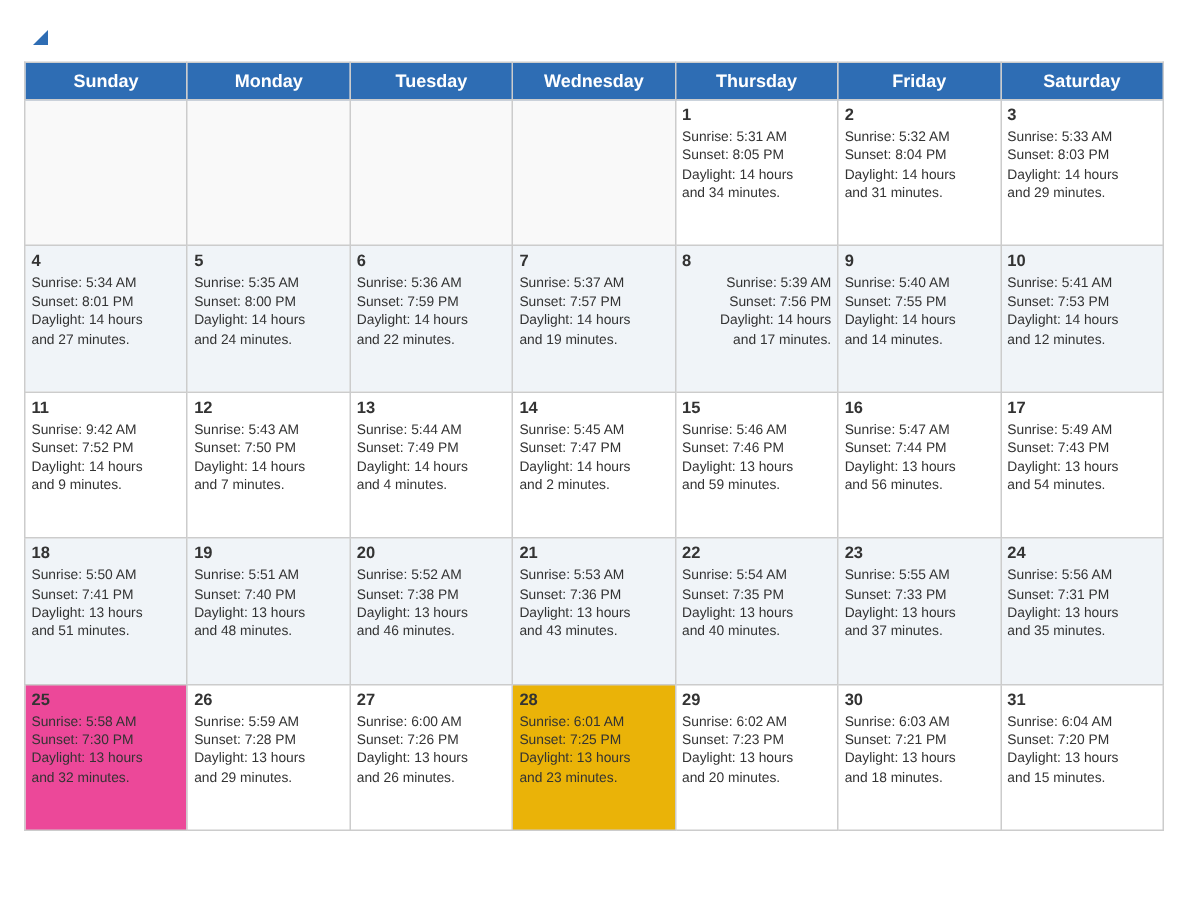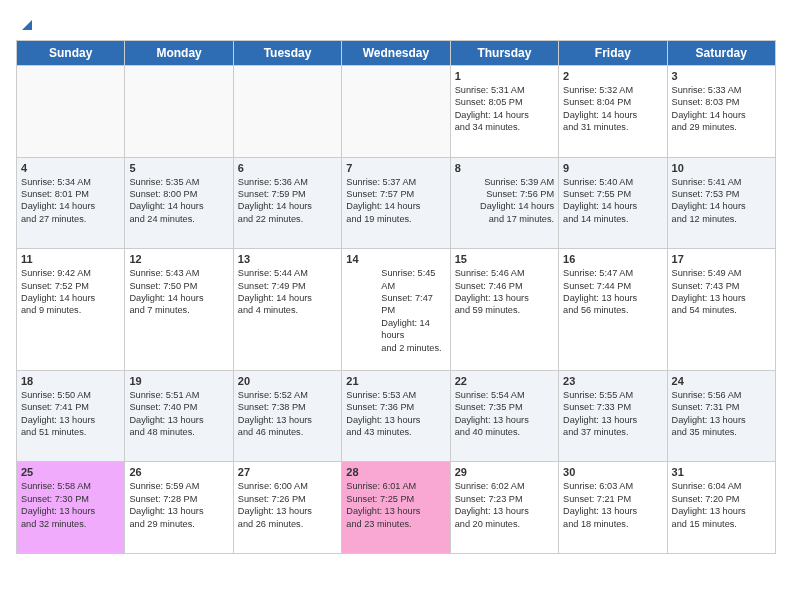--- a/index.html
+++ b/index.html
@@ -217,21 +217,21 @@
           </td>
           <td style="background: rgb(255, 255, 255);">
             <span class="day-number">13</span>
             <div class="cell-content" style="white-space: pre-line;">Sunrise: 5:44 AM
 Sunset: 7:49 PM
 Daylight: 14 hours
 and 4 minutes.</div>
           </td>
           <td style="background: rgb(255, 255, 255);">
             <span class="day-number">14</span>
-            <div class="cell-content" style="white-space: pre-line; margin-left: 35px;">Sunrise: 5:45 AM
+            <div class="cell-content" style="white-space: pre-line;">Sunrise: 5:45 AM
 Sunset: 7:47 PM
 Daylight: 14 hours
 and 2 minutes.</div>
           </td>
           <td style="background: rgb(255, 255, 255);">
             <span class="day-number">15</span>
             <div class="cell-content" style="white-space: pre-line;">Sunrise: 5:46 AM
 Sunset: 7:46 PM
 Daylight: 13 hours
 and 59 minutes.</div>
@@ -296,42 +296,42 @@
           </td>
           <td style="background: rgb(240, 244, 248);">
             <span class="day-number">24</span>
             <div class="cell-content" style="white-space: pre-line;">Sunrise: 5:56 AM
 Sunset: 7:31 PM
 Daylight: 13 hours
 and 35 minutes.</div>
           </td>
         </tr>
         <tr>
-          <td style="background: #f0abfc;">
+          <td style="background: #ec4899;">
             <span class="day-number">25</span>
             <div class="cell-content" style="white-space: pre-line;">Sunrise: 5:58 AM
 Sunset: 7:30 PM
 Daylight: 13 hours
 and 32 minutes.</div>
           </td>
           <td style="background: rgb(255, 255, 255);">
             <span class="day-number">26</span>
             <div class="cell-content" style="white-space: pre-line;">Sunrise: 5:59 AM
 Sunset: 7:28 PM
 Daylight: 13 hours
 and 29 minutes.</div>
           </td>
           <td style="background: rgb(255, 255, 255);">
             <span class="day-number">27</span>
             <div class="cell-content" style="white-space: pre-line;">Sunrise: 6:00 AM
 Sunset: 7:26 PM
 Daylight: 13 hours
 and 26 minutes.</div>
           </td>
-          <td style="background: #f9a8d4; margin-top: 37px;">
+          <td style="background: #eab308; margin-top: 37px;">
             <span class="day-number">28</span>
             <div class="cell-content" style="white-space: pre-line;">Sunrise: 6:01 AM
 Sunset: 7:25 PM
 Daylight: 13 hours
 and 23 minutes.</div>
           </td>
           <td style="background: rgb(255, 255, 255);">
             <span class="day-number">29</span>
             <div class="cell-content" style="white-space: pre-line;">Sunrise: 6:02 AM
 Sunset: 7:23 PM

